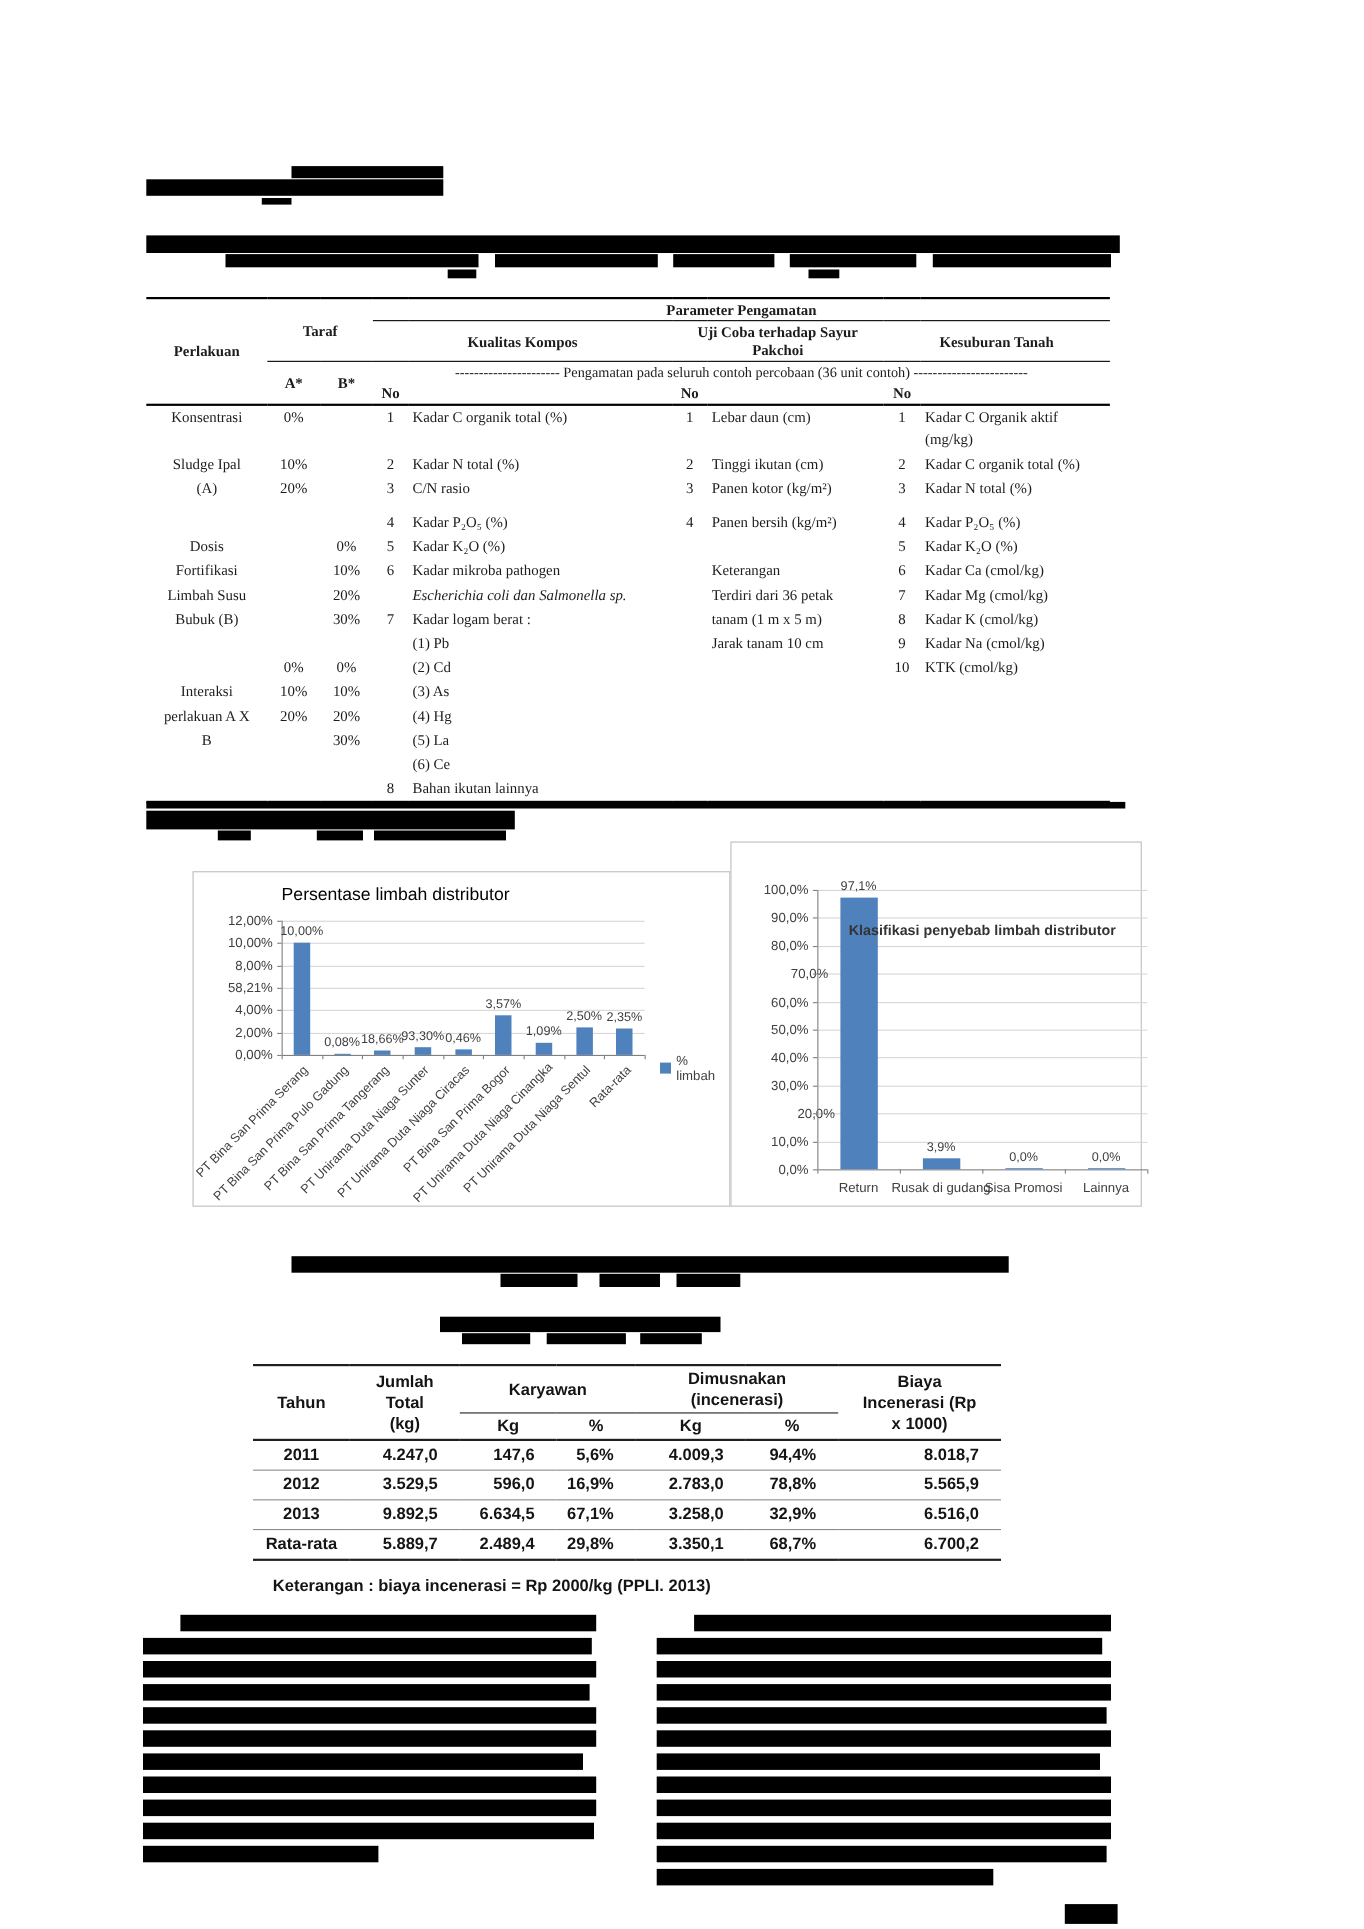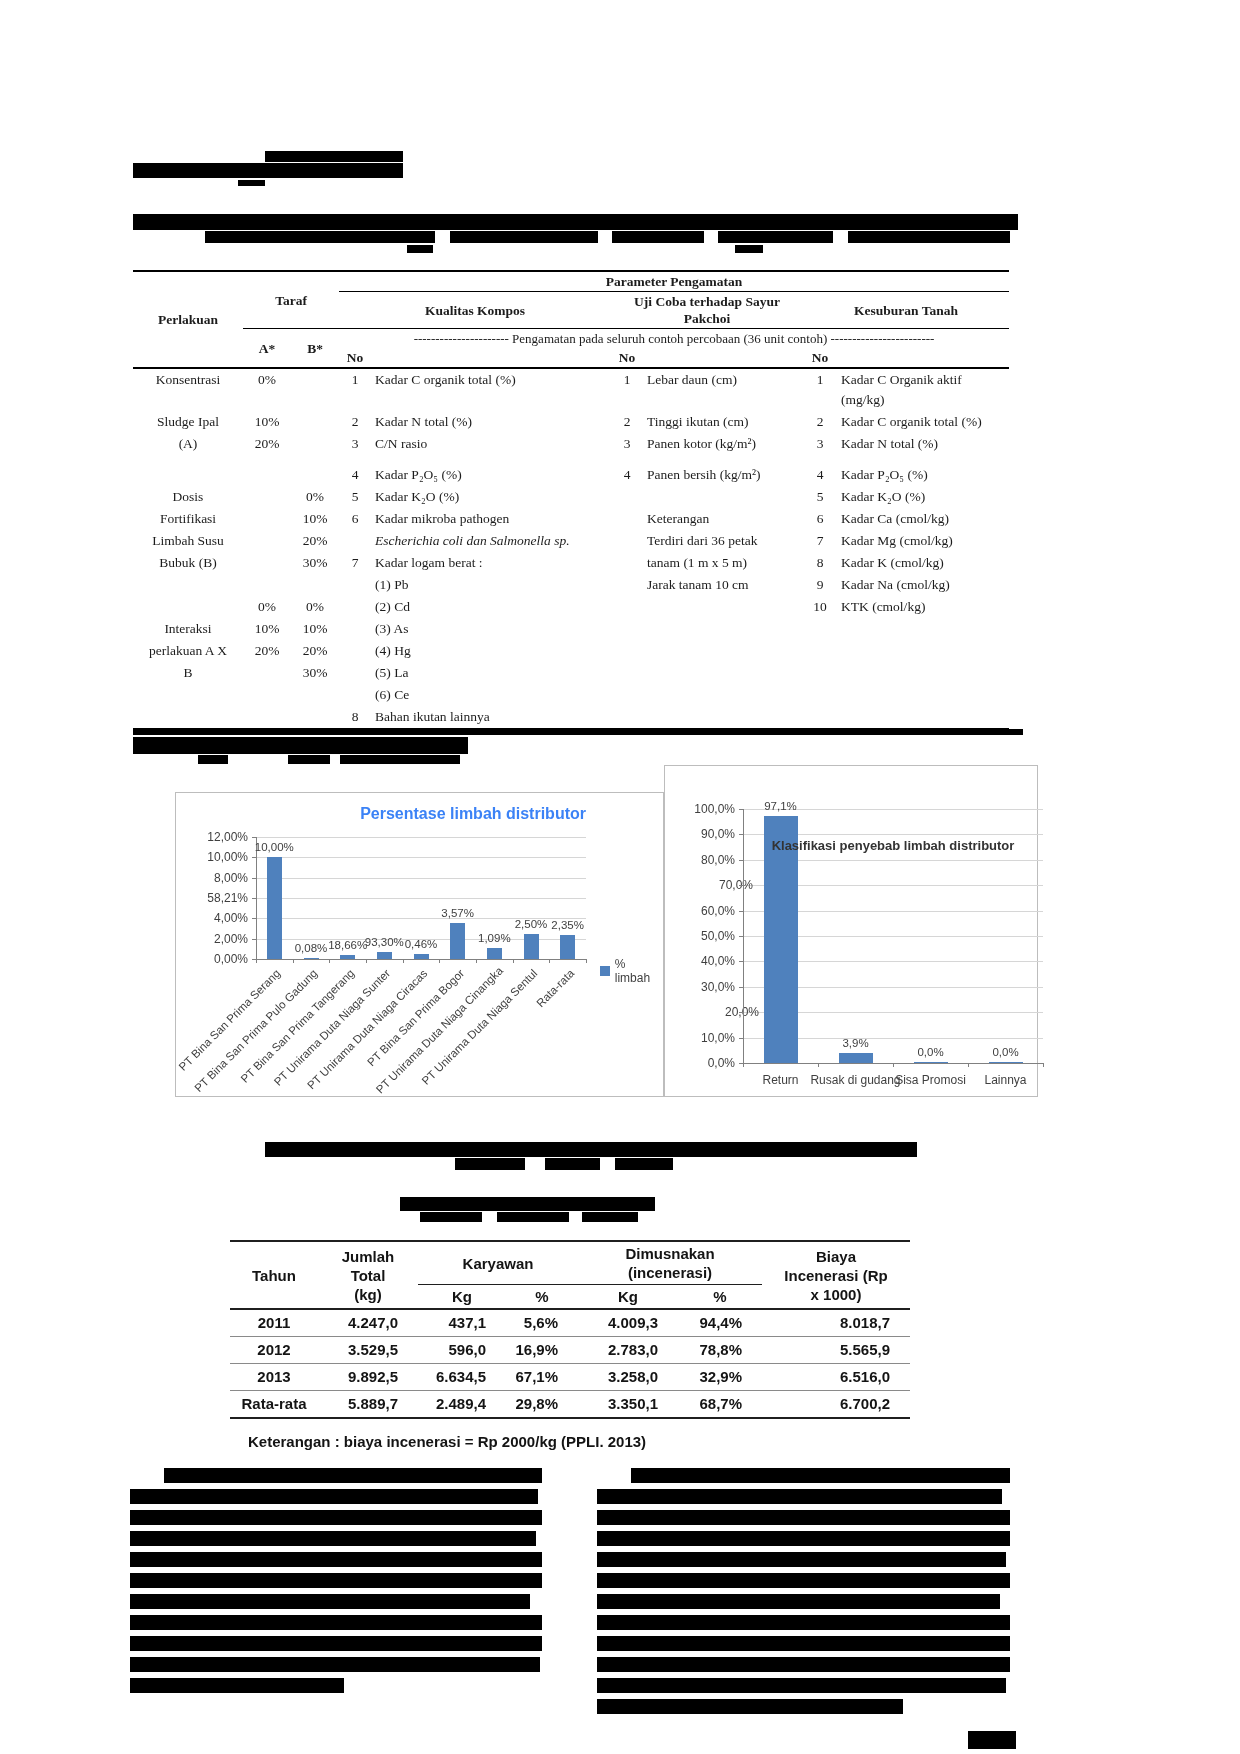--- a/index.html
+++ b/index.html
@@ -26,21 +26,21 @@
 
   
   .chart-box{position:absolute;border:1px solid #bdbdbd;background:#fff;font-family:"Liberation Sans",sans-serif;}
   .gridline{position:absolute;height:1px;background:#d6d6d6;}
   .ytick{position:absolute;font-size:12px;color:#3f3f3f;text-align:right;}
   .bar{position:absolute;background:#4f81bd;}
   .dlabel{position:absolute;font-size:11.5px;color:#3f3f3f;text-align:center;white-space:nowrap;}
   .xlab{position:absolute;font-size:12px;color:#3f3f3f;text-align:center;}
   .xlab-rot{position:absolute;font-size:11.5px;color:#3f3f3f;text-align:right;
             transform-origin:100% 0;transform:rotate(-45deg);white-space:nowrap;}
-  .chart-title{position:absolute;font-size:16px;font-weight:bold;color:#3b82f6;text-align:right;}
+  .chart-title{position:absolute;font-size:16px;font-weight:normal;color:#000000;text-align:left;}
   .chart-title2{position:absolute;font-size:13px;font-weight:bold;color:#333;text-align:center;}
   .legend{position:absolute;display:flex;align-items:center;gap:5px;font-size:12px;color:#3f3f3f;}
   .legend .sw{width:10px;height:10px;background:#4f81bd;display:inline-block;}
 
   
   .t2wrap{position:absolute;left:230px;top:1240px;width:680px;font-family:"Liberation Sans",sans-serif;}
   table.t2{border-collapse:collapse;width:100%;font-size:15px;font-weight:bold;color:#141414;table-layout:fixed;}
   .t2 th{font-weight:bold;text-align:center;vertical-align:middle;padding:2px 4px;line-height:19px;}
   .t2 th.pre{white-space:pre-line;}
   .t2 td{padding:4px 6px;line-height:18px;}
@@ -416,21 +416,21 @@
           <th class="bb">Kg</th>
           <th class="bb">%</th>
           <th class="bb">Kg</th>
           <th class="bb">%</th>
         </tr>
       </thead>
       <tbody id="t2-body">
           <tr>
             <td class="ctr">2011</td>
             <td class="num">4.247,0</td>
-            <td class="num">437,1</td>
+            <td class="num">147,6</td>
             <td class="num">5,6%</td>
             <td class="num">4.009,3</td>
             <td class="num">94,4%</td>
             <td class="num">8.018,7</td>
           </tr>
           <tr>
             <td class="ctr">2012</td>
             <td class="num">3.529,5</td>
             <td class="num">596,0</td>
             <td class="num">16,9%</td>

